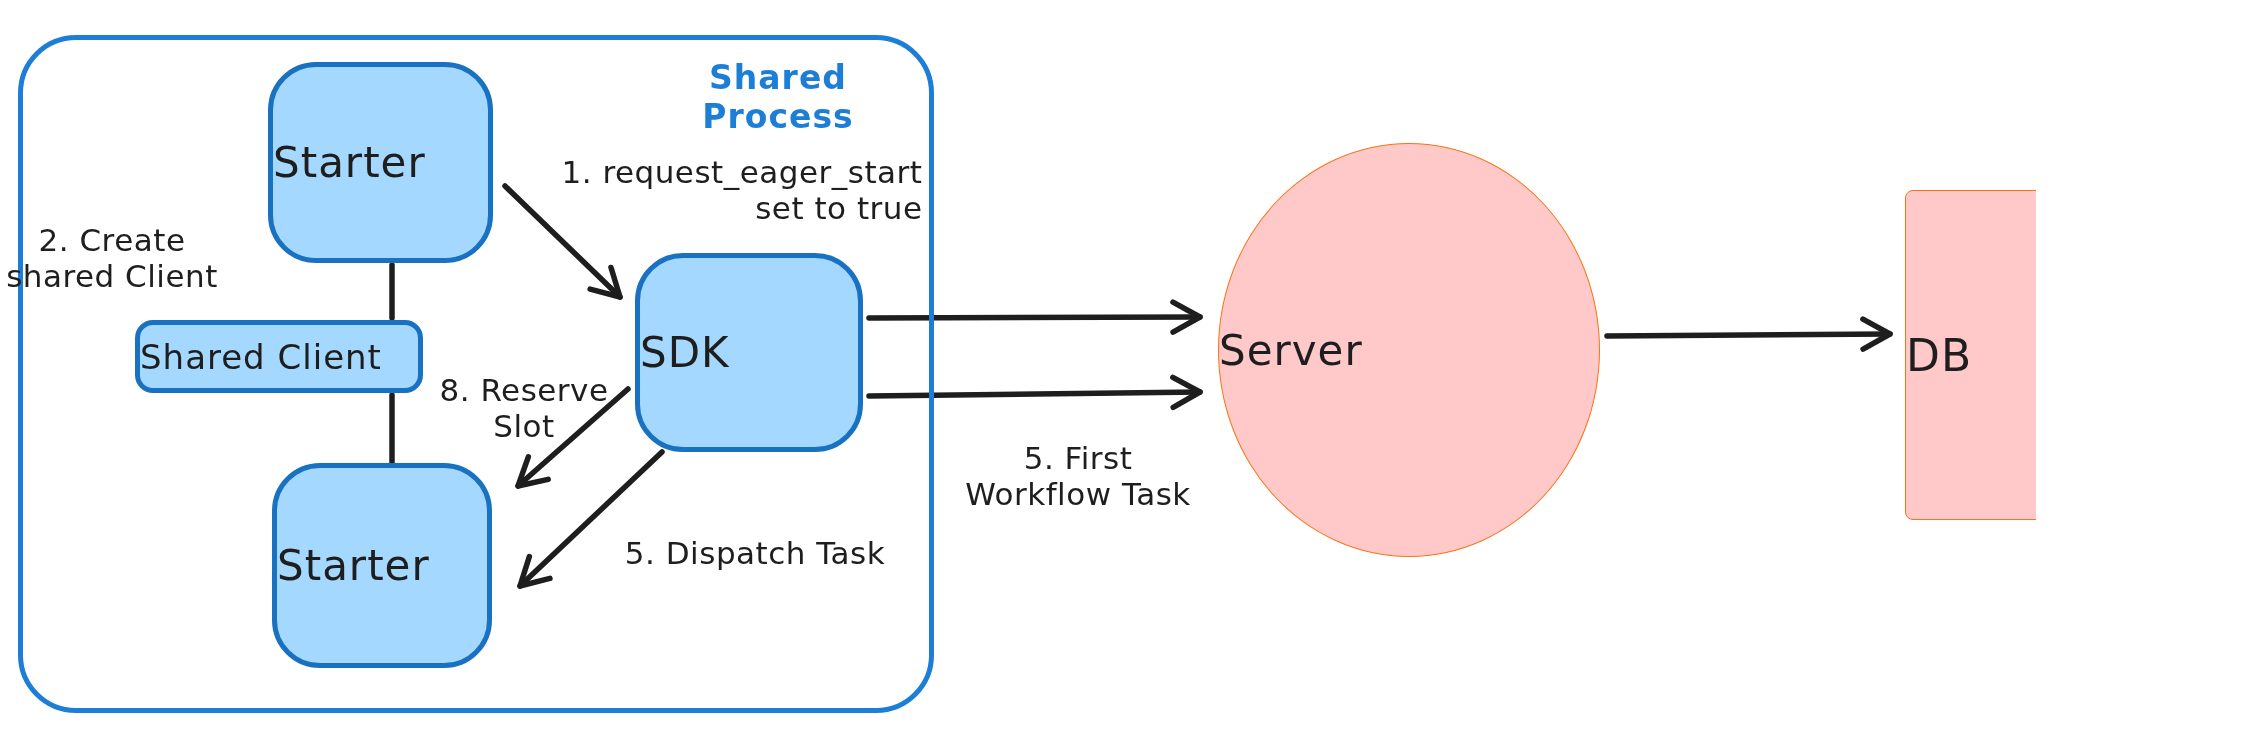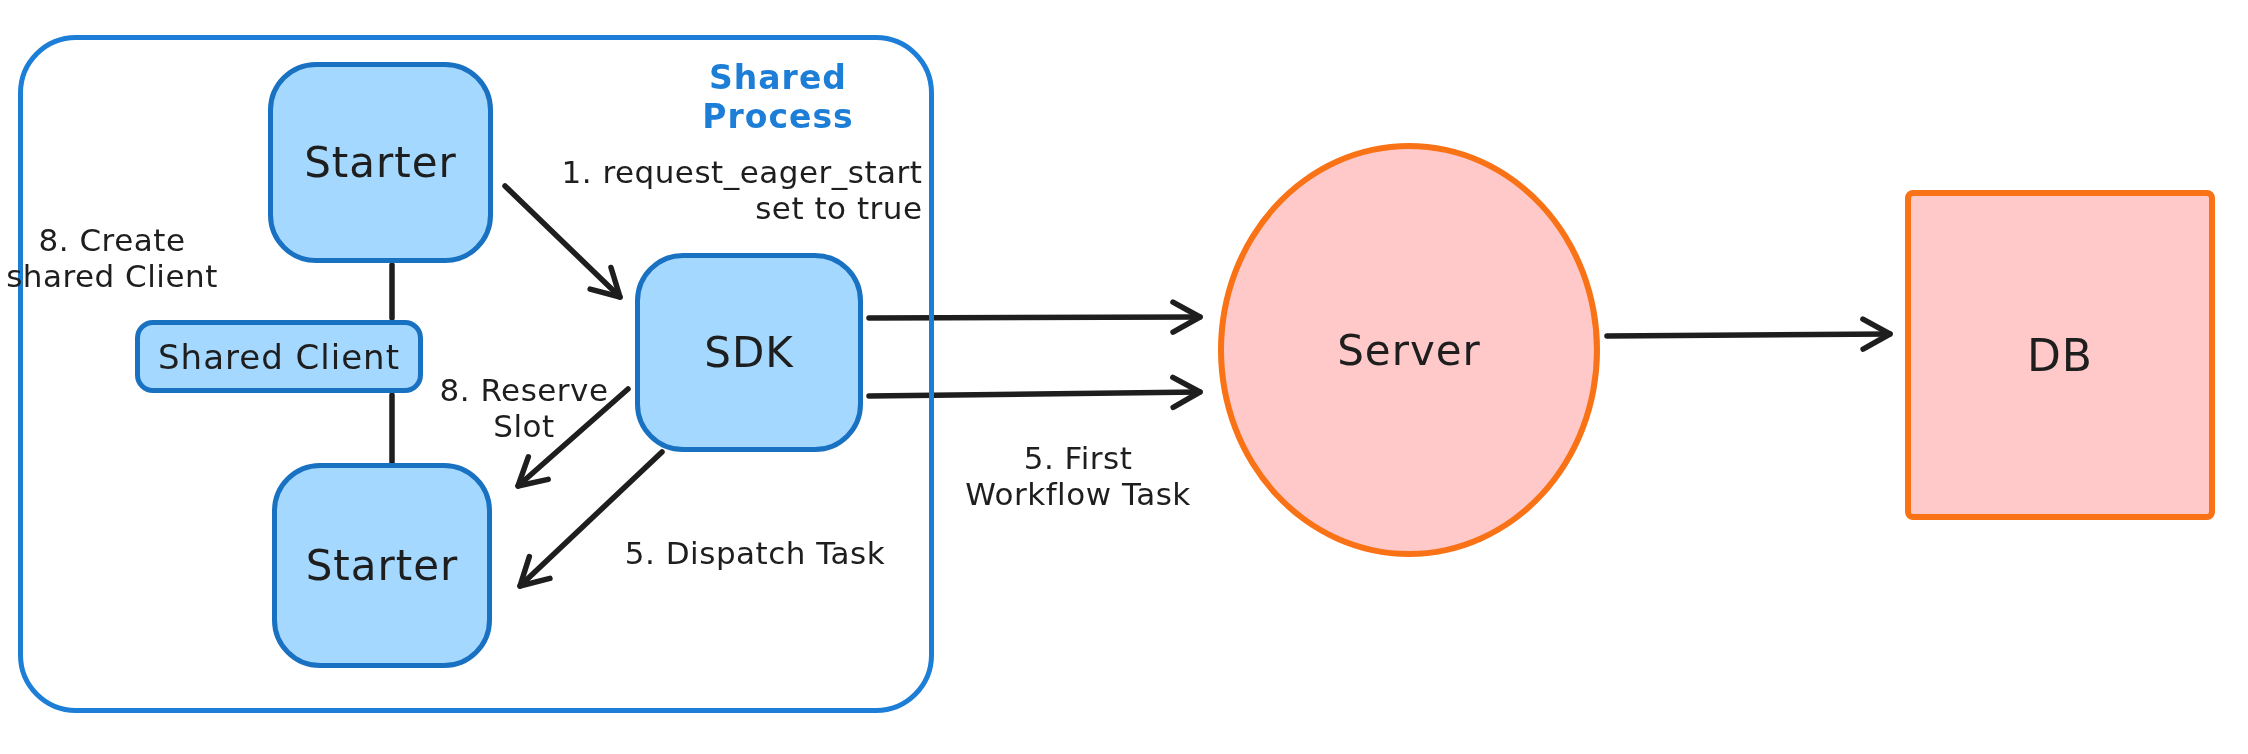--- a/index.html
+++ b/index.html
@@ -2,21 +2,21 @@
 <html><head>
 <meta charset="utf-8">
 <style>
   html, body {
     margin: 0;
     padding: 0;
     background: #ffffff;
   }
   #canvas {
     position: relative;
-    width: 2248px;
+    width: 2036px;
     height: 754px;
     background: #ffffff;
     font-family: "DejaVu Sans", sans-serif;
     color: #1e1e1e;
     overflow: hidden;
   }
   .abs { position: absolute; }
 
   
   .frame {
@@ -34,34 +34,33 @@
     color: #1c7ed6;
     font-size: 33px;
     font-weight: 600;
     letter-spacing: 1px;
   }
 
   
   .node {
     display: flex;
     align-items: center;
-    justify-content: center;
     box-sizing: border-box;
     background: #a5d8ff;
     border: 5px solid #1971c2;
     font-size: 42px;
     letter-spacing: 1px;
   }
   .node-starter { left: 268px; top: 62px;  width: 225px; height: 201px; border-radius: 48px; }
   .node-shared-client { left: 135px; top: 320px; width: 288px; height: 73px; border-radius: 18px; font-size: 34px; }
   .node-worker  { left: 272px; top: 463px; width: 220px; height: 205px; border-radius: 48px; }
   .node-sdk     { left: 635px; top: 253px; width: 228px; height: 199px; border-radius: 48px; }
   .node-red {
     background: #ffc9c9;
-    border: 6px solid #f97316;
+    border: 1px solid #f97316;
   }
   .node-server  { left: 1218px; top: 143px; width: 382px; height: 414px; border-radius: 50%; }
   .node-db      { left: 1905px; top: 190px; width: 310px; height: 330px; border-radius: 8px; font-size: 44px; }
 
   
   .annot {
     transform: translateX(-50%);
     white-space: pre-line;
     text-align: center;
     font-size: 31px;
@@ -124,21 +123,21 @@
     <span>SDK</span>
   </div>
 
   <div class="abs node node-red node-server">
     <span>Server</span>
   </div>
   <div class="abs node node-red node-db">
     <span>DB</span>
   </div>
 
-  <div class="abs annot annot-create">8. Create
+  <div class="abs annot annot-create">2. Create
 shared Client</div>
   <div class="abs annot annot-eager-start">1. request_eager_start
 set to true</div>
   <div class="abs annot annot-reserve">8. Reserve
 Slot</div>
   <div class="abs annot annot-first-wt">5. First
 Workflow Task</div>
   <div class="abs annot annot-dispatch">5. Dispatch Task</div>
 
 </div>

